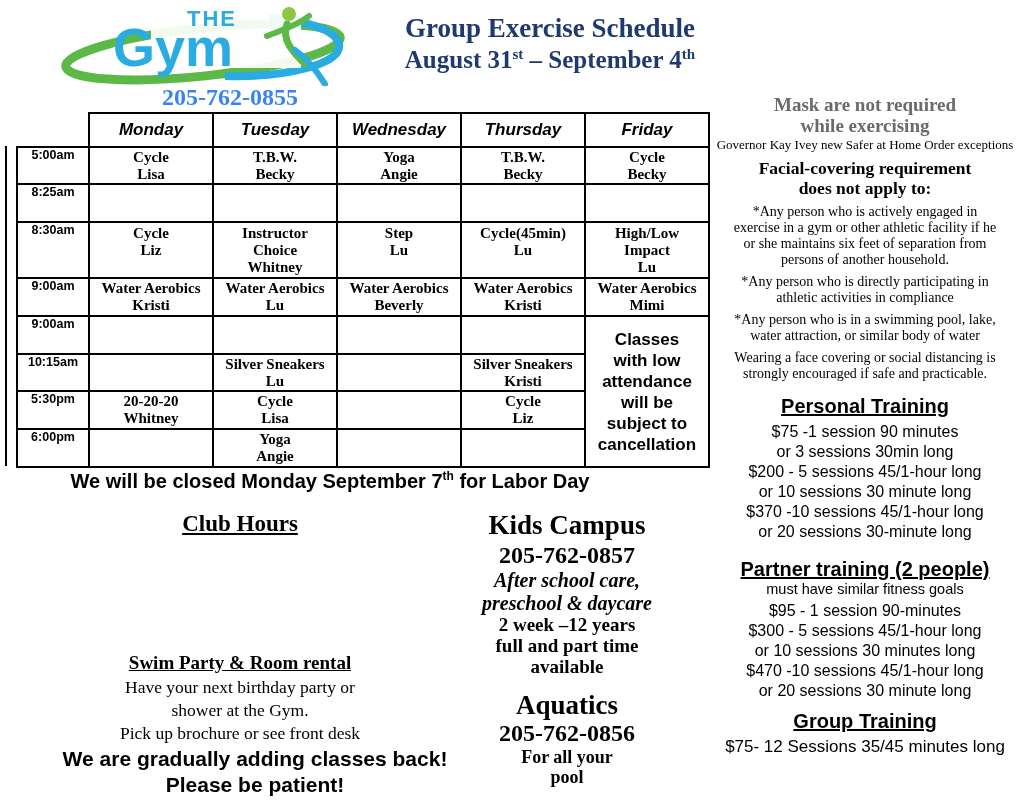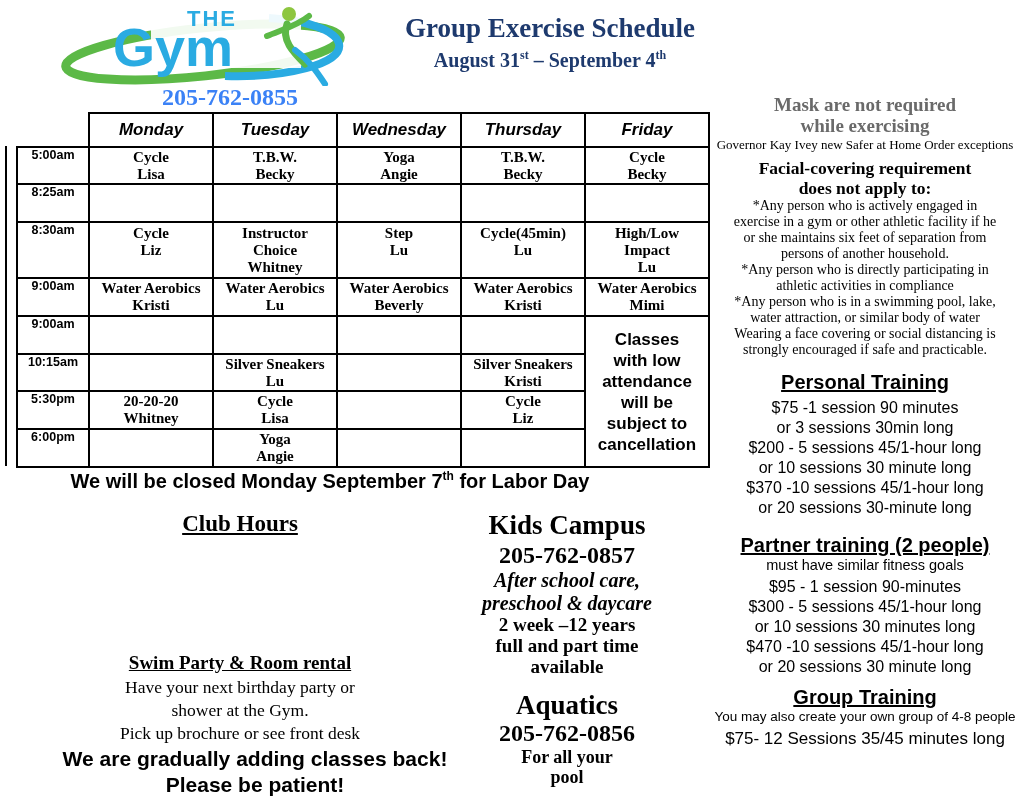--- a/index.html
+++ b/index.html
@@ -11,21 +11,21 @@
   sup{font-size:60%;vertical-align:super;line-height:0;}
 
   
   .logo-wrap{left:55px;top:2px;width:300px;height:84px;}
   .phone-main{left:100px;top:84px;width:260px;text-align:center;
     font-size:24px;font-weight:bold;color:#3b82f6;}
 
   
   .title-wrap{left:365px;top:12px;width:370px;text-align:center;color:#1e3a6e;font-weight:bold;}
   .title-line1{font-size:27px;line-height:32px;}
-  .title-line2{font-size:20px;line-height:32px;}
+  .title-line2{font-size:25px;line-height:32px;}
 
   
   .table-wrap{left:16px;top:112px;}
   table.sched{border-collapse:collapse;table-layout:fixed;}
   table.sched td,table.sched th{border:2px solid #000;padding:0;overflow:hidden;}
   table.sched .noborder{border:none;}
   col.c-time{width:72px;}
   col.c-day{width:124px;}
   th.day{font-family:"Liberation Sans","DejaVu Sans",sans-serif;
     font-style:italic;font-weight:bold;font-size:17px;height:30px;}
@@ -59,21 +59,21 @@
   .aqua{margin-top:13px;}
   .aqua .hd{font-size:27px;font-weight:bold;line-height:30px;}
   .aqua .ph{font-size:24px;font-weight:bold;line-height:27px;}
   .aqua .lines{font-size:18px;font-weight:bold;line-height:20px;}
 
   
   .right-col{left:703px;top:94px;width:324px;text-align:center;}
   .mask-h1{font-size:19px;font-weight:bold;line-height:21px;color:#6a6a6a;}
   .mask-sub{font-size:13px;line-height:15px;margin-top:1px;}
   .mask-h2{font-size:17.5px;font-weight:bold;line-height:20px;margin-top:6px;}
-  .mask-p{font-size:14px;line-height:16px;}
+  .mask-p{font-size:14px;line-height:16px;margin-top:6px;}
   .sans{font-family:"Liberation Sans","DejaVu Sans",sans-serif;}
   .train-hd{font-size:20px;font-weight:bold;text-decoration:underline;line-height:24px;}
   .pt{margin-top:12px;}
   .train-lines{font-size:16px;line-height:20px;margin-top:4px;}
   .ptr{margin-top:15px;}
   .train-sub{font-size:14.5px;line-height:16px;}
   .gt{margin-top:8px;}
   .gt .train-sub{font-size:13.5px;}
   .gt .train-lines{font-size:17px;margin-top:4px;}
 </style>
@@ -229,16 +229,15 @@
   </div>
 
   <div class="sans ptr">
     <div class="train-hd">Partner training (2 people)</div>
     <div class="train-sub">must have similar fitness goals</div>
     <div class="train-lines">$95 - 1 session 90-minutes<br>$300 - 5 sessions 45/1-hour long<br>or 10 sessions 30 minutes long<br>$470 -10 sessions 45/1-hour long<br>or 20 sessions 30 minute long</div>
   </div>
 
   <div class="sans gt">
     <div class="train-hd">Group Training</div>
-    <div class="train-sub">You may also create your own group of 4-8 people</div>
     <div class="train-lines">$75- 12 Sessions 35/45 minutes long</div>
   </div>
 </div>
 
 </body></html>

